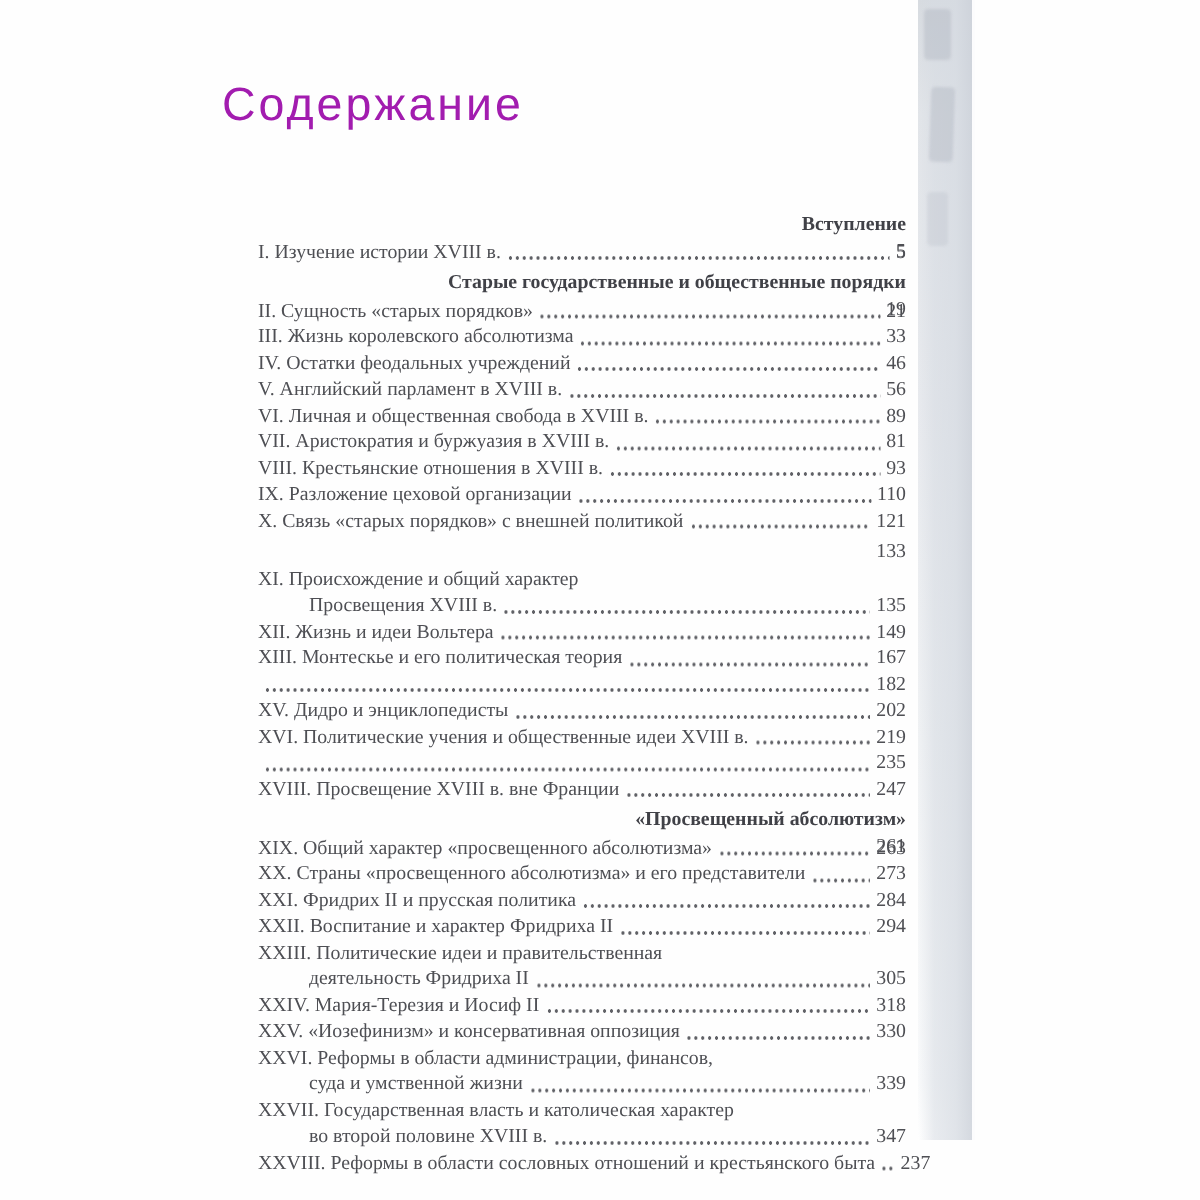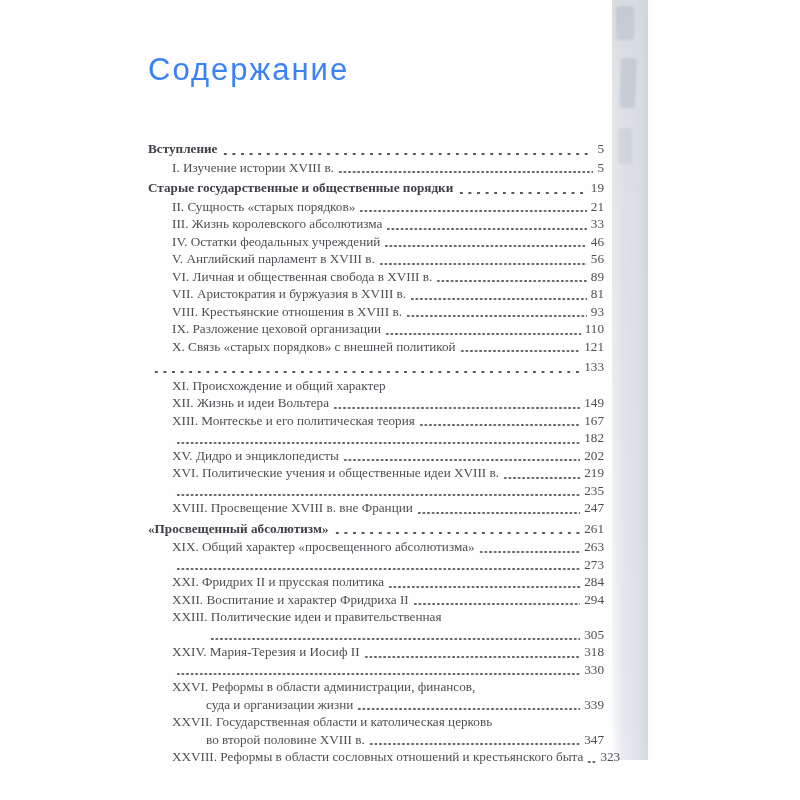--- a/index.html
+++ b/index.html
@@ -23,38 +23,38 @@
   .streak-2{left:620px;top:58px;width:16px;height:50px;transform:rotate(2deg);}
   .streak-3{left:618px;top:128px;width:14px;height:36px;opacity:.6;}
 
   .content{position:absolute;left:148px;top:52px;width:456px;}
   .doc-title{
     margin:0 0 0 0;
     font-family:"Liberation Sans","DejaVu Sans",sans-serif;
     font-weight:300;
     font-size:31px;
     letter-spacing:2px;
-    color:#3b82f6;
+    color:#a21caf;
   }
   .toc{margin-top:52px;font-size:13.2px;color:#4e4f54;}
   .row{
     display:flex;align-items:flex-end;
     height:17.5px;line-height:17.5px;
     white-space:nowrap;
   }
   .row .t{flex:0 0 auto;}
   .row .p{flex:0 0 auto;text-align:right;margin-left:2px;}
   .row .dots{
     flex:1 1 0;min-width:10px;height:15px;margin:0 2px 0 3px;
     background-image:radial-gradient(circle, #606166 1px, rgba(0,0,0,0) 1.3px);
     background-size:4.6px 4px;
     background-repeat:repeat-x;
     background-position:left 1px bottom 2px;
   }
-  .row.section{font-weight:bold;color:#404147;margin-top:3px;margin-bottom:1px;}
+  .row.section{font-weight:bold;color:#404147;margin-top:3px;margin-bottom:1px;flex-direction:column;}
   .row.section .p{font-weight:normal;color:#4e4f54;}
   .row.section .dots{
     background-image:radial-gradient(circle, #55565b 1.1px, rgba(0,0,0,0) 1.4px);
     background-size:8.6px 4px;
   }
   .row.chapter{padding-left:24px;}
   .row.cont{padding-left:58px;}
 </style>
 </head>
 <body>
@@ -129,20 +129,25 @@
     <span class="p">121</span>
   </div>
         <div class="row section">
     <span class="dots"></span>
     <span class="p">133</span>
   </div>
         <div class="row chapter">
     <span class="t">XI. Происхождение и общий характер</span>
 
   </div>
+        <div class="row cont">
+    <span class="t">Просвещения XVIII в.</span>
+    <span class="dots"></span>
+    <span class="p">135</span>
+  </div>
         <div class="row chapter">
     <span class="t">XII. Жизнь и идеи Вольтера</span>
     <span class="dots"></span>
     <span class="p">149</span>
   </div>
         <div class="row chapter">
     <span class="t">XIII. Монтескье и его политическая теория</span>
     <span class="dots"></span>
     <span class="p">167</span>
   </div>
@@ -173,68 +178,71 @@
     <span class="t">«Просвещенный абсолютизм»</span>
     <span class="dots"></span>
     <span class="p">261</span>
   </div>
         <div class="row chapter">
     <span class="t">XIX. Общий характер «просвещенного абсолютизма»</span>
     <span class="dots"></span>
     <span class="p">263</span>
   </div>
         <div class="row chapter">
+    <span class="t">XX. Страны «просвещенного абсолютизма» и его представители</span>
     <span class="dots"></span>
     <span class="p">273</span>
   </div>
         <div class="row chapter">
     <span class="t">XXI. Фридрих II и прусская политика</span>
     <span class="dots"></span>
     <span class="p">284</span>
   </div>
         <div class="row chapter">
     <span class="t">XXII. Воспитание и характер Фридриха II</span>
     <span class="dots"></span>
     <span class="p">294</span>
   </div>
         <div class="row chapter">
     <span class="t">XXIII. Политические идеи и правительственная</span>
 
   </div>
         <div class="row cont">
+    <span class="t">деятельность Фридриха II</span>
     <span class="dots"></span>
     <span class="p">305</span>
   </div>
         <div class="row chapter">
     <span class="t">XXIV. Мария-Терезия и Иосиф II</span>
     <span class="dots"></span>
     <span class="p">318</span>
   </div>
         <div class="row chapter">
+    <span class="t">XXV. «Иозефинизм» и консервативная оппозиция</span>
     <span class="dots"></span>
     <span class="p">330</span>
   </div>
         <div class="row chapter">
     <span class="t">XXVI. Реформы в области администрации, финансов,</span>
 
   </div>
         <div class="row cont">
-    <span class="t">суда и организации жизни</span>
+    <span class="t">суда и умственной жизни</span>
     <span class="dots"></span>
     <span class="p">339</span>
   </div>
         <div class="row chapter">
-    <span class="t">XXVII. Государственная области и католическая церковь</span>
+    <span class="t">XXVII. Государственная власть и католическая характер</span>
 
   </div>
         <div class="row cont">
     <span class="t">во второй половине XVIII в.</span>
     <span class="dots"></span>
     <span class="p">347</span>
   </div>
         <div class="row chapter">
     <span class="t">XXVIII. Реформы в области сословных отношений и крестьянского быта</span>
     <span class="dots"></span>
-    <span class="p">323</span>
+    <span class="p">237</span>
   </div>
       </div>
   </div>
 </div>
 
 </body></html>

